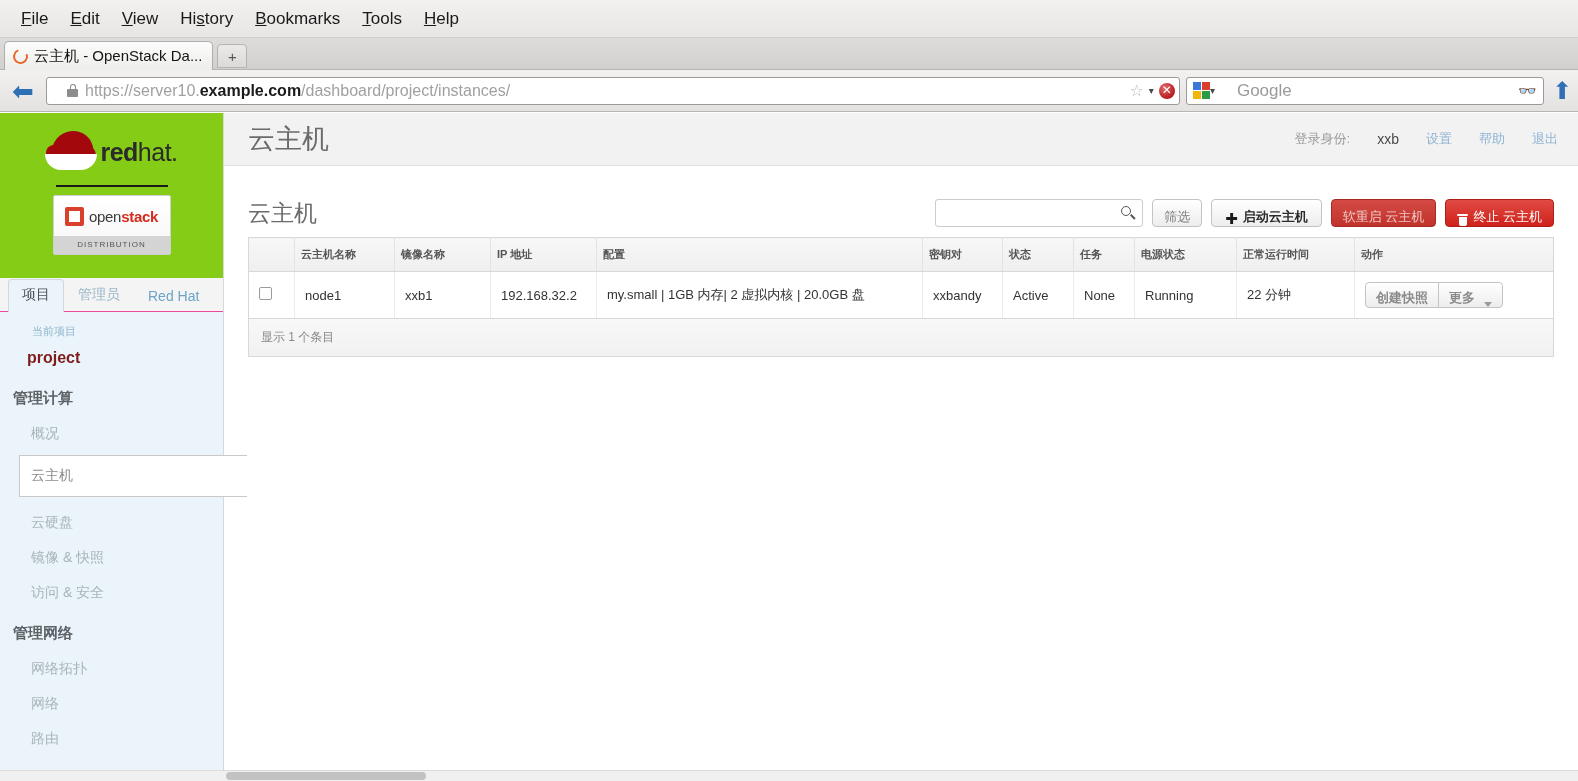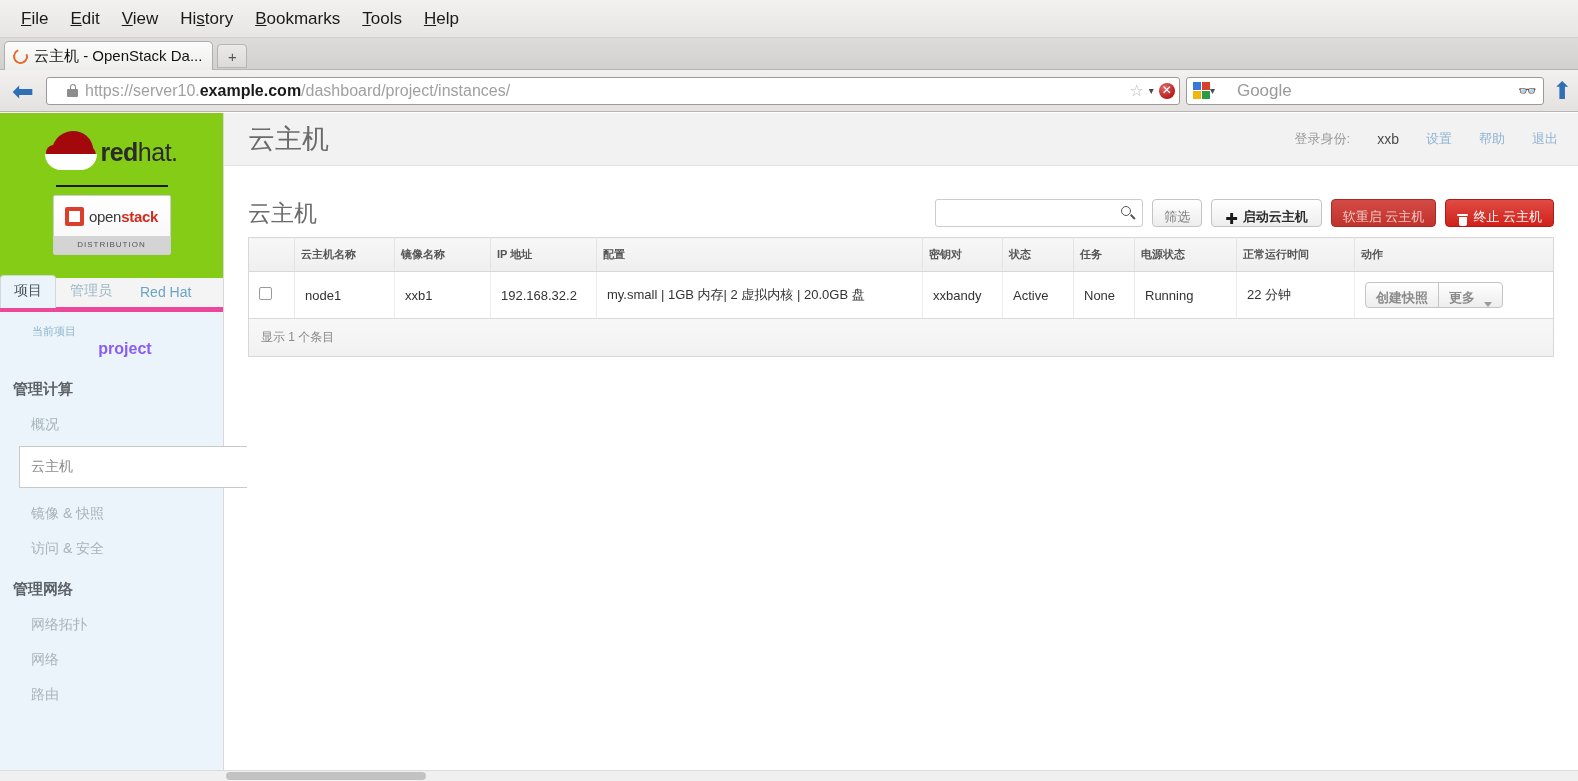--- a/index.html
+++ b/index.html
@@ -169,35 +169,35 @@
   .os-cube { width:19px; height:19px; position:relative; }
   .os-cube .o { position:absolute; inset:0; background:#d93f2b; border-radius:2px; }
   .os-cube .i { position:absolute; left:4px; top:4px; width:11px; height:11px; background:#fff; }
   .os-word { font-size:15px; color:#3a3a3a; letter-spacing:-0.3px;}
   .os-word b { color:#d42b1e; }
   .os-dist {
     background:#d4d4d4; text-align:center;
     font-size: 8px; letter-spacing:1px; color:#555; padding:4px 0 5px;
   }
 
-  .proj-tabs { display:flex; align-items:flex-end; height: 34px; border-bottom:5px solid #ec4899; padding-left: 0; }
+  .proj-tabs { display:flex; align-items:flex-end; height: 34px; border-bottom:1px solid #ec4899; padding-left: 8px; }
   .proj-tab {
     font-size: 14px; color: #9cb8c9; padding: 6px 13px 7px;
     border: 1px solid transparent; border-bottom:none;
   }
   .proj-tab.active {
     color:#4a5256; background:#eaf4fa;
     border-color:#cfd8dd; border-radius: 4px 4px 0 0;
     margin-bottom:-1px; padding-bottom: 8px;
   }
   .proj-tab.link { color:#6ba4c8; }
 
   .navpane { background:#eaf4fa; height: 461px; padding-top: 12px; position:relative;}
   .cur-proj-label { font-size:11px; color:#8fb6cd; padding-left: 32px; }
-  .cur-proj-name { font-size:16px; font-weight:bold; color:#8b5cf6; padding-left: 27px; margin-top:1px;text-align:center; }
+  .cur-proj-name { font-size:16px; font-weight:bold; color:#7f1d1d; padding-left: 27px; margin-top:10px; }
   .nav-group { font-size:15px; font-weight:bold; color:#5d6266; padding: 22px 0 0 13px; }
   .nav-item { font-size:14px; color:#a9b4ba; padding: 17px 0 0 31px; }
   .nav-item.active {
     background:#fff; border:1px solid #c9c9c9;
     color:#8a8a8a;
     margin-left: 19px;
     margin-top: 12px;
     padding: 11px 0 11px 11px;
     width: 228px;
     border-right: none;
@@ -386,20 +386,21 @@
         <div class="proj-tab link">Red Hat</div>
       </div>
 
       <div class="navpane">
         <div class="cur-proj-label">当前项目</div>
         <div class="cur-proj-name">project</div>
 
         <div class="nav-group">管理计算</div>
         <div class="nav-item">概况</div>
         <div class="nav-item active">云主机</div>
+        <div class="nav-item">云硬盘</div>
         <div class="nav-item">镜像 &amp; 快照</div>
         <div class="nav-item">访问 &amp; 安全</div>
 
         <div class="nav-group">管理网络</div>
         <div class="nav-item">网络拓扑</div>
         <div class="nav-item">网络</div>
         <div class="nav-item">路由</div>
       </div>
     </div>
 

